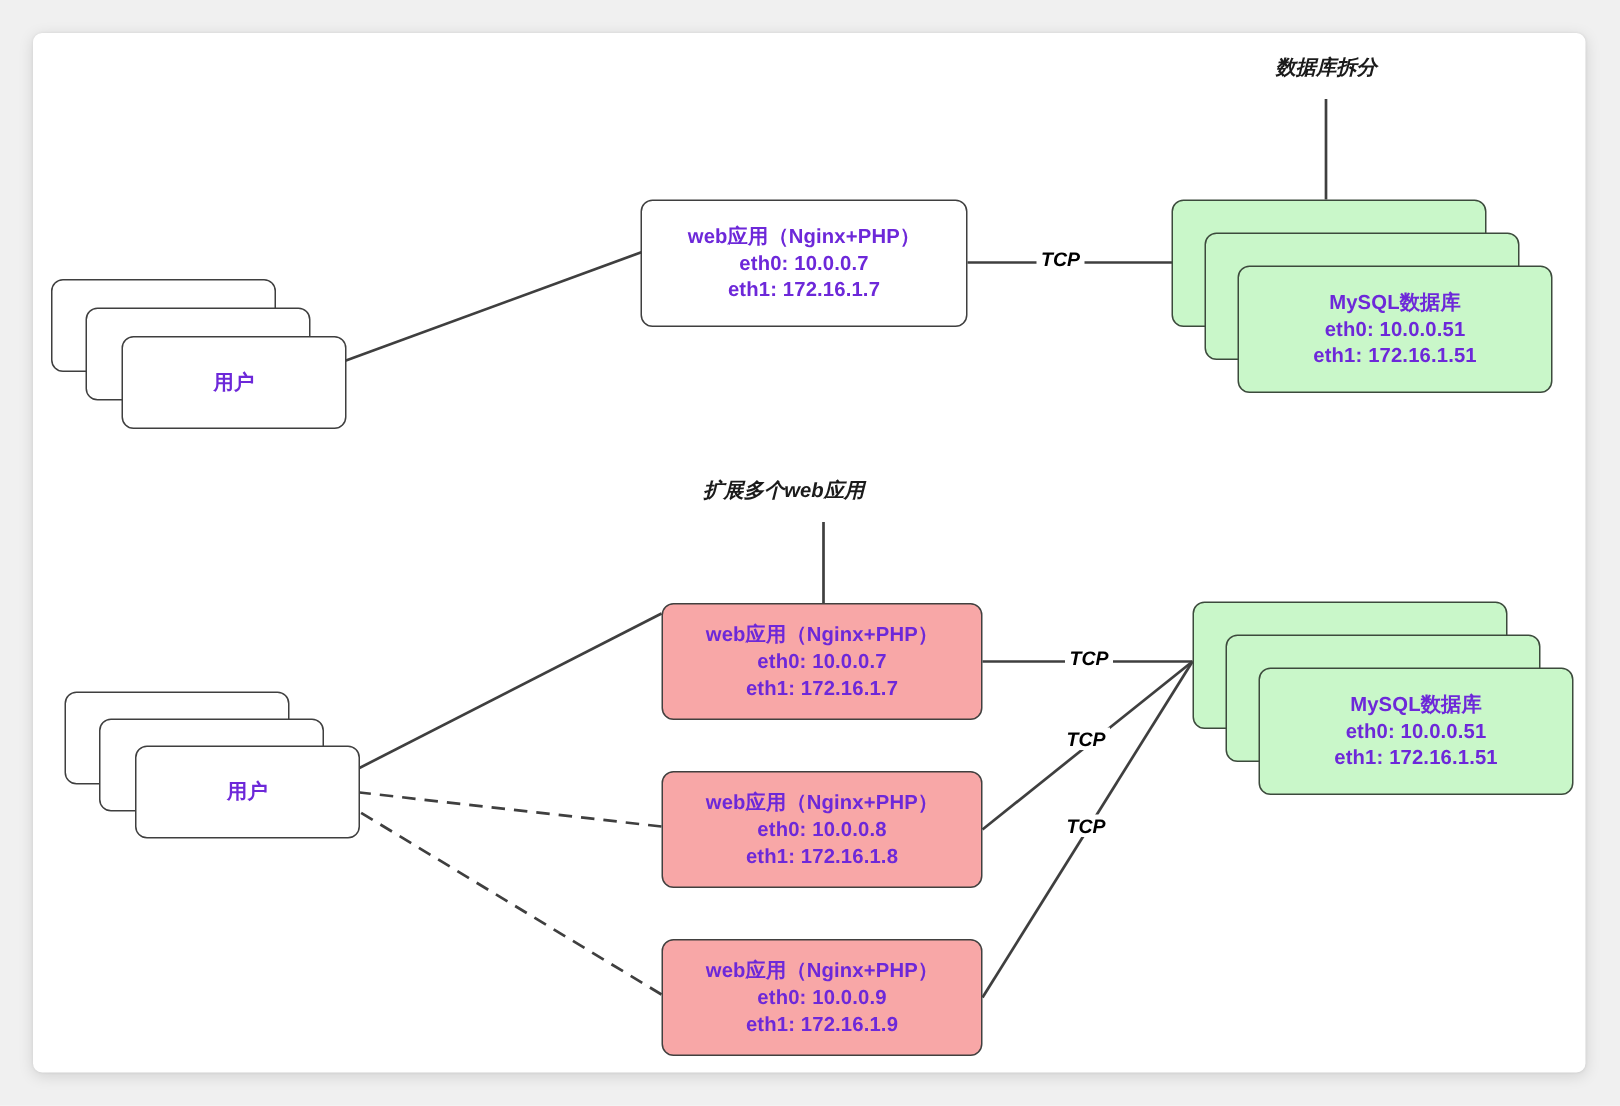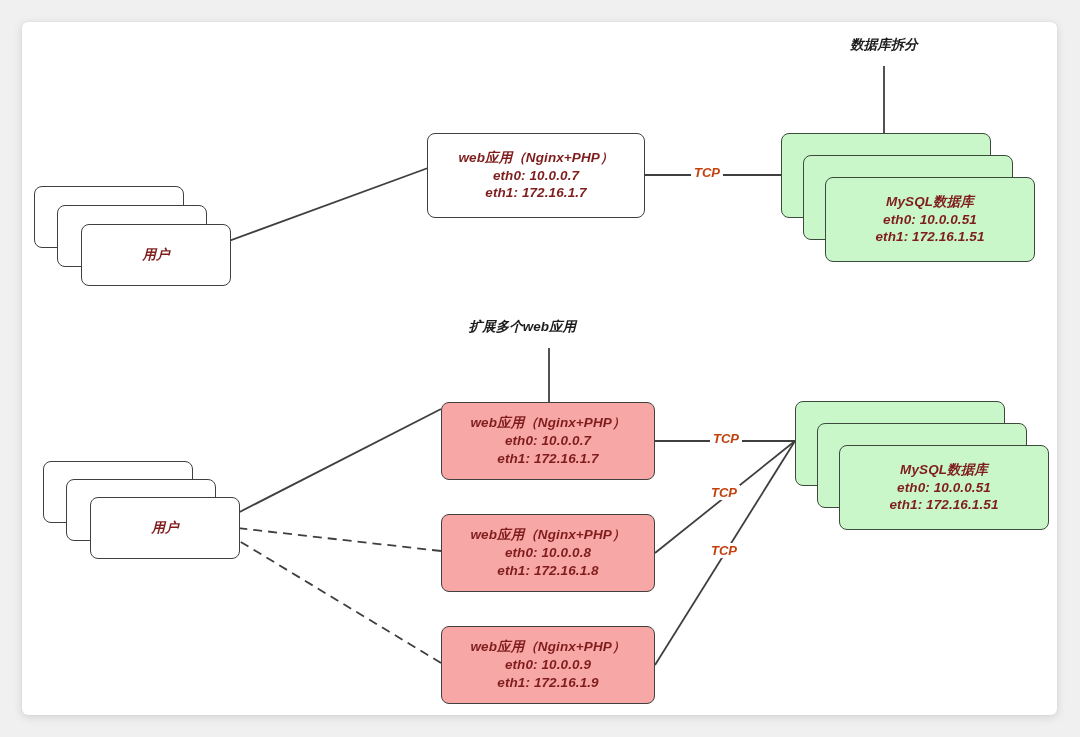--- a/index.html
+++ b/index.html
@@ -36,25 +36,24 @@
   }
   .node {
     position: absolute;
     box-sizing: border-box;
     border: 1.6px solid #3f3f3f;
     border-radius: 8px;
     display: flex;
     align-items: center;
     justify-content: center;
     text-align: center;
-    font-style: italic;
     font-weight: bold;
     font-size: 13.5px;
     line-height: 1.33;
-    color: #7f1d1d;
+    color: #6d28d9;
     white-space: pre-line;
     letter-spacing: 0.1px;
   }
   .node.white { background: #ffffff; }
   .node.red   { background: #f8a7a7; border-color: #41403f; }
   .node.green { background: #c9f7c9; border-color: #3c4a3c; }
   .ghost { z-index: 1; }
   .front { z-index: 3; }
   .mid   { z-index: 2; }
 
@@ -65,21 +64,21 @@
     font-size: 13.5px;
     color: #1b1b1b;
     white-space: nowrap;
     text-align: center;
   }
   .edge-label {
     position: absolute;
     font-style: italic;
     font-weight: bold;
     font-size: 13px;
-    color: #c2410c;
+    color: #000000;
     background: #ffffff;
     padding: 0 3px;
     white-space: nowrap;
     z-index: 4;
   }
 </style>
 </head>
 <body>
 
 <div id="canvas"></div>

